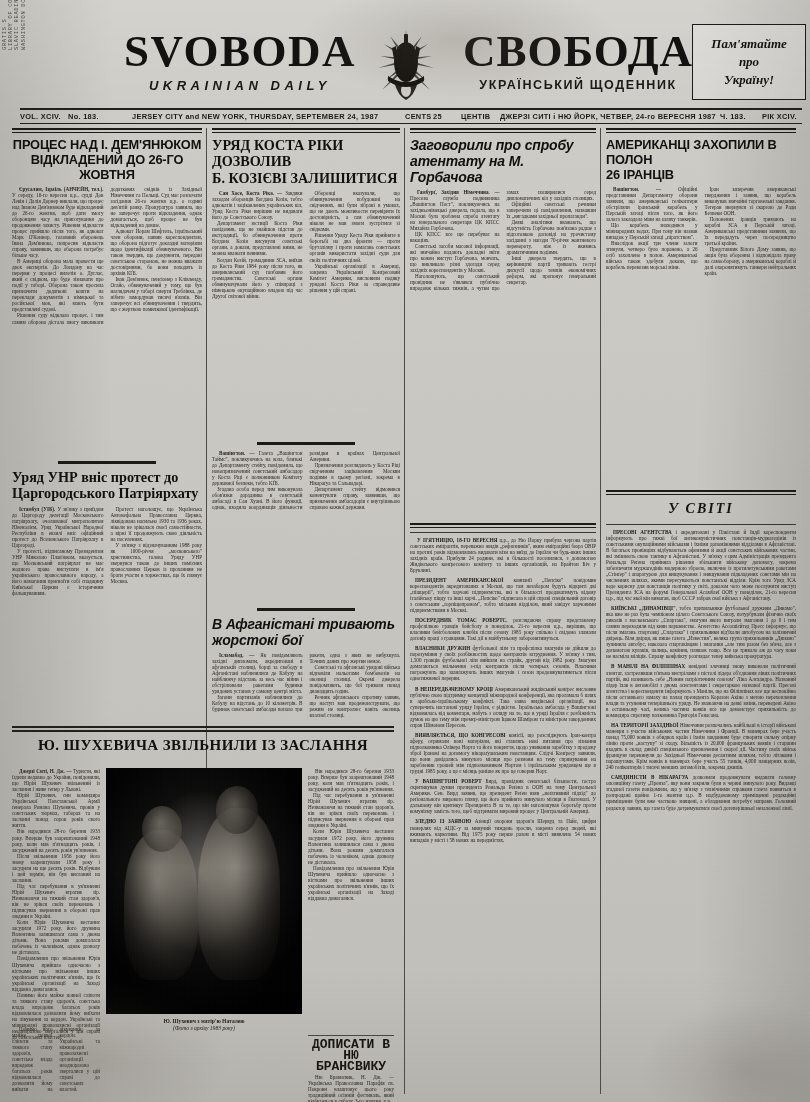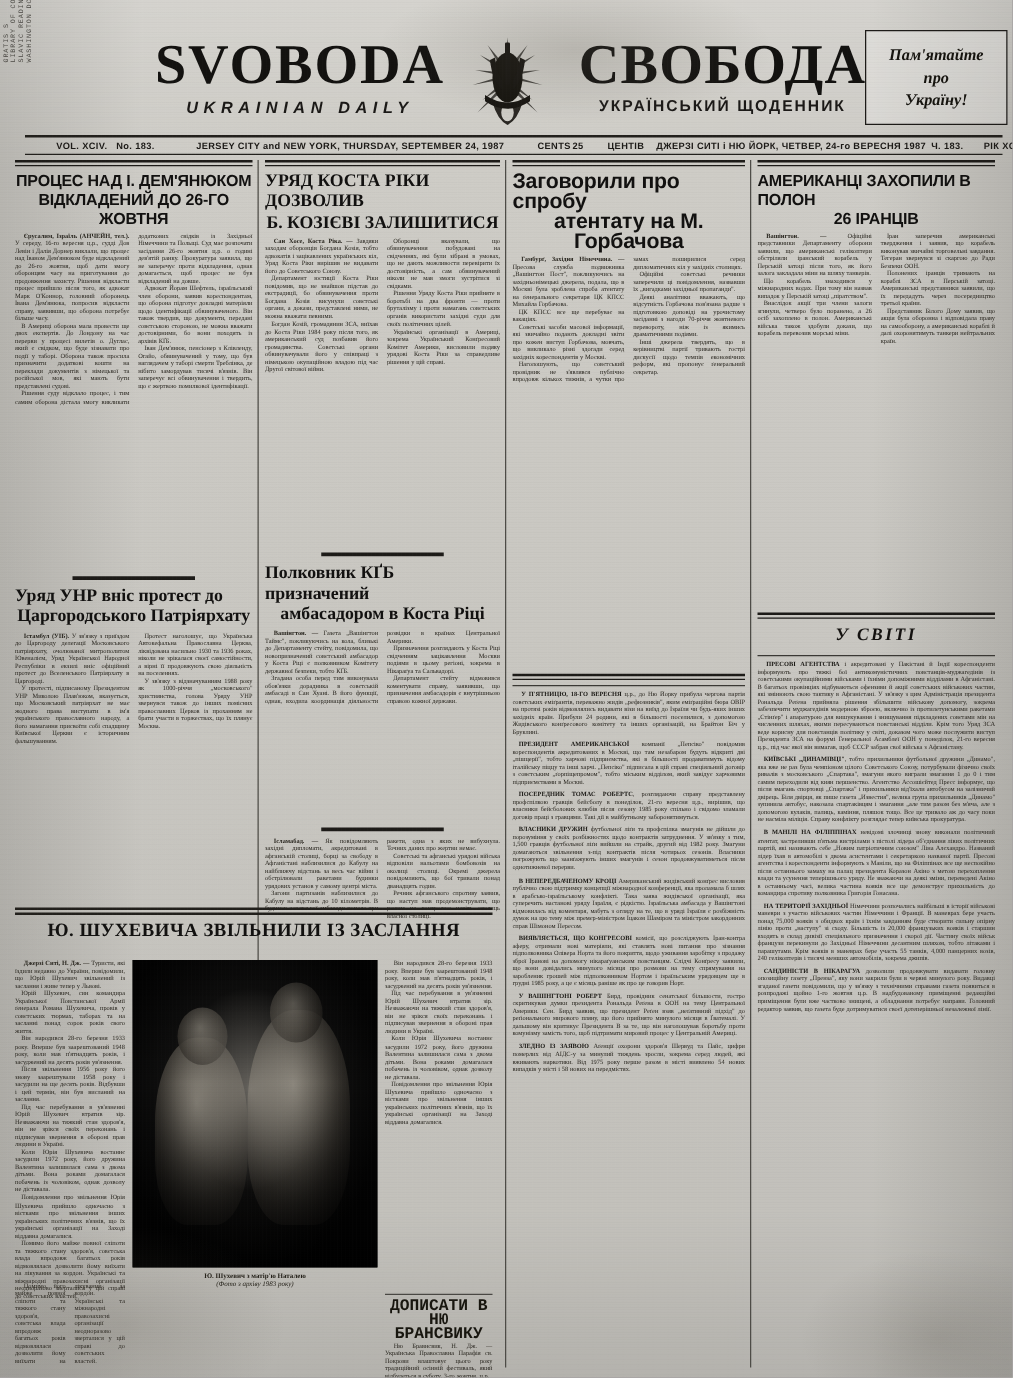--- a/index.html
+++ b/index.html
@@ -152,21 +152,21 @@
     top: 111px;
     width: 782px;
     height: 14px;
     font-family: "Liberation Sans", "DejaVu Sans", sans-serif;
     font-size: 7.4px;
     font-weight: bold;
     letter-spacing: 0.3px;
     color: #1c1a17;
     white-space: nowrap;
   }
-  .folio span { position: absolute; top: 1px; margin-left: 25px; }
+  .folio span { position: absolute; top: 1px; }
 
   
   .cols {
     position: absolute;
     left: 8px;
     top: 128px;
     width: 794px;
     height: 966px;
   }
   .col {
@@ -198,25 +198,26 @@
     color: #121110;
     margin-bottom: 4px;
   }
   .headline.serif {
     font-family: "Liberation Serif", "DejaVu Serif", serif;
     font-size: 14.2px;
     line-height: 16.5px;
     letter-spacing: 0;
   }
   .headline.italic {
-    font-size: 17px;
+    font-style: italic;
+    font-size: 14px;
     line-height: 16px;
   }
   .headline .l1 { display:block; }
-  .headline .l2 { display:block; text-align: center; }
+  .headline .l2 { display:block; text-align: left; }
   .headline.center .l1,
   .headline.center .l2 { text-align: center; }
 
   .section-head {
     font-family: Liberation Serif, serif;
     font-style: italic;
     font-weight: bold;
     font-size: 14px;
     letter-spacing: 2px;
     text-align: center;
@@ -447,34 +448,34 @@
             <p>Департамент юстиції Коста Ріки повідомив, що не знайшов підстав до екстрадиції, бо обвинувачення проти Богдана Козія висунули совєтські органи, а докази, представлені ними, не можна вважати певними.</p>
             <p>Богдан Козій, громадянин ЗСА, виїхав до Коста Ріки 1984 року після того, як американський суд позбавив його громадянства. Совєтські органи обвинувачували його у співпраці з німецькою окупаційною владою під час Другої світової війни.</p>
             <p>Оборонці вказували, що обвинувачення побудовані на свідченнях, які були зібрані в умовах, що не дають можливости перевірити їх достовірність, а сам обвинувачений ніколи не мав змоги зустрітися зі свідками.</p>
             <p>Рішення Уряду Коста Ріки прийняте в боротьбі на два фронти — проти бруталізму і проти намагань совєтських органів використати західні суди для своїх політичних цілей.</p>
             <p>Українські організації в Америці, зокрема Український Конґресовий Комітет Америки, висловили подяку урядові Коста Ріки за справедливе рішення у цій справі.</p>
           </div>
         </div>
 
         <div style="margin-top:6px;">
           <div class="sep-short"></div>
-          <div class="headline serif">
-            <span class="l1">Полковник КҐБ призначений</span>
-            <span class="l2">амбасадором в Коста Ріці</span>
-          </div>
           <div class="body two" style="height:152px;">
             <p class="first"><span class="dateline">Вашінгтон. —</span> <span>Газета „Вашінгтон Таймс", покликуючись на кола, близькі до Департаменту стейту, повідомила, що новопризначений совєтський амбасадор у Коста Ріці є полковником Комітету державної безпеки, тобто КҐБ.</span></p>
             <p>Згадана особа перед тим виконувала обов'язки дорадника в совєтській амбасаді в Сан Хуані. В його функції, однак, входила координація діяльности розвідки в країнах Центральної Америки.</p>
             <p>Призначення розглядають у Коста Ріці свідченням зацікавлення Москви подіями в цьому регіоні, зокрема в Нікараґуа та Сальвадорі.</p>
             <p>Департамент стейту відмовився коментувати справу, заявивши, що призначення амбасадорів є внутрішньою справою кожної держави.</p>
           </div>
         </div>
 
         <div style="margin-top:6px;">
           <div class="sep-short"></div>
+          <div class="headline italic">
+            <span class="l1">В Афганістані тривають</span>
+            <span class="l2">жорстокі бої</span>
+          </div>
           <div class="body two" style="height:88px;">
             <p class="first"><span class="dateline">Ісламабад. —</span> <span>Як повідомляють західні дипломати, акредитовані в афганській столиці, борці за свободу в Афганістані наблизилися до Кабулу на найближчу відстань за весь час війни і обстрілювали ракетами будинки урядових установ у самому центрі міста.</span></p>
             <p>Загони партизанів наблизилися до Кабулу на відстань до 10 кілометрів. В будинок совєтської амбасади попало три ракети, одна з яких не вибухнула. Точних даних про жертви немає.</p>
             <p>Совєтські та афганські урядові війська відповіли нальотами бомбовозів на околиці столиці. Окремі джерела повідомляють, що бої тривали понад дванадцять годин.</p>
             <p>Речник афганського спротиву заявив, що наступ мав продемонструвати, що режим не контролює навіть околиць власної столиці.</p>
           </div>
         </div>
       </div>
 
       <div class="col" style="left:402px; width:186px;">

